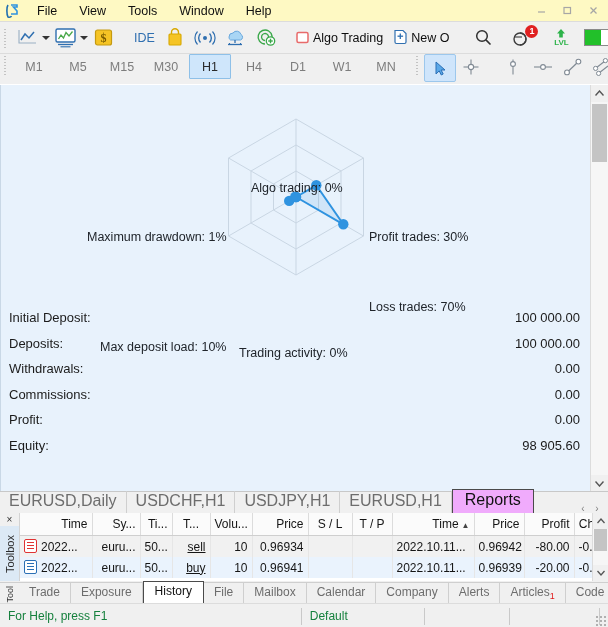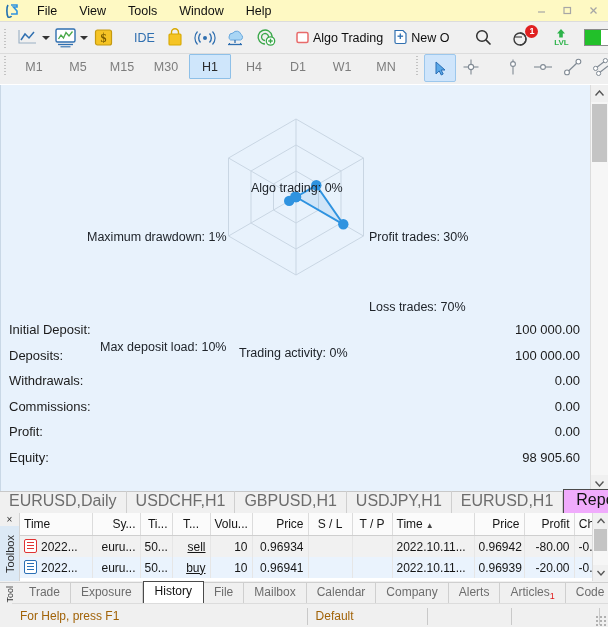--- a/index.html
+++ b/index.html
@@ -127,21 +127,21 @@
   .radar-wrap { position: relative; width: 100%; height: 212px; }
   .radar-svg { position: absolute; left: 0; top: 0; }
   .rlabel {
     position: absolute;
     font-size: 12.5px;
     color: #20252b;
     white-space: nowrap;
   }
 
   
-  .stats { padding: 0 10px 0 8px; margin-top: 20px; }
+  .stats { padding: 0 10px 0 8px; margin-top: 8px; }
   .stat-row {
     display: flex; justify-content: space-between;
     font-size: 13px;
     line-height: 25.5px;
     color: #1b1b1b;
   }
   .stat-val { font-variant-numeric: tabular-nums; }
 
   
   .chart-tabs {
@@ -208,21 +208,21 @@
     color: #151515;
     background: #fbfbfb;
     border-right: 1px solid #dcdcdc;
     border-bottom: 1px solid #cfcfcf;
     height: 22px;
     padding: 0 4px;
     text-align: right;
     white-space: nowrap;
     overflow: hidden;
   }
-  table.grid th.l { text-align: left; }
+  table.grid th.l { text-align: right; }
   table.grid th.c { text-align: center; }
   table.grid td {
     font-size: 12px;
     height: 21px;
     padding: 0 4px;
     border-right: 1px solid #e6e6e6;
     text-align: right;
     white-space: nowrap;
     overflow: hidden;
     color: #151515;
@@ -287,21 +287,21 @@
   }
   .btab sub { color:#e01919; font-size:9px; vertical-align: sub; }
 
   
   .statusbar {
     position: absolute; left:0; right:0; top: 603px;
     height: 24px;
     background: #f0f0f0;
     border-top: 1px solid #dcdcdc;
     display: flex; align-items: center;
-    font-size: 12px; color: #a16207; margin-left: 12px;
+    font-size: 12px; color: #15803d;
   }
   .sb-cell { padding-left: 8px; height: 17px; line-height:17px; display:flex; align-items:center;}
   .sb-div { width: 1px; height: 17px; background: #c9c9c9; }
   .sb-grip {
     position:absolute; right:1px; bottom:1px; width: 12px; height: 12px;
     background-image:
       radial-gradient(circle at 2px 2px, #b0b0b0 1px, transparent 1px);
     background-size: 4px 4px;
   }
 </style>
@@ -612,21 +612,20 @@
         <svg width="9" height="7" viewBox="0 0 9 7">
             <path d="M0.5 1.5 L4.5 6 L8.5 1.5" fill="none" stroke="#555" stroke-width="1.4"></path>
           </svg>
       </div>
     </div>
   </div>
 
   <div class="chart-tabs">
     <div class="ctab">EURUSD,Daily</div>
     <div class="ctab">USDCHF,H1</div>
-    <div class="ctab">GBPUSD,H1</div>
     <div class="ctab">USDJPY,H1</div>
     <div class="ctab">EURUSD,H1</div>
     <div class="ctab active">Reports</div>
     <div class="ctab-nav">
       <span>‹</span>
       <span>›</span>
     </div>
   </div>
 
   <div class="toolbox">

